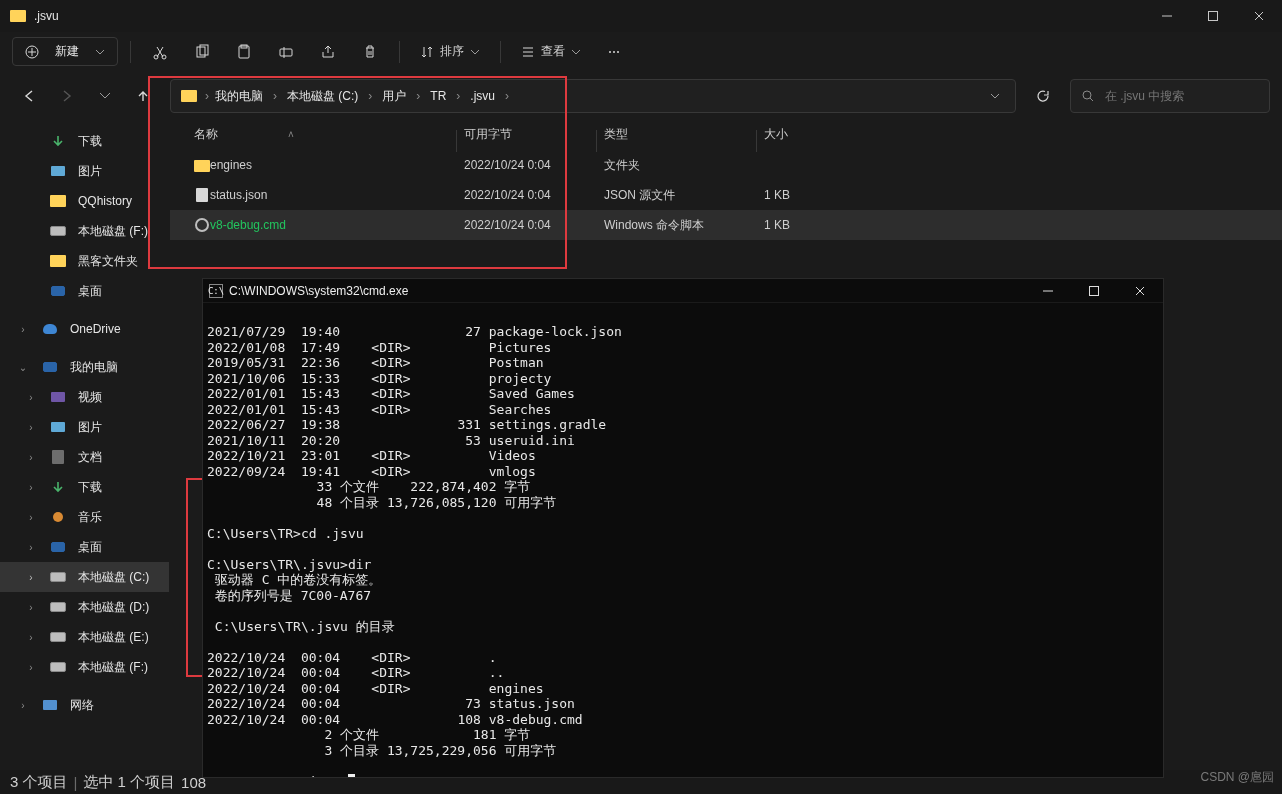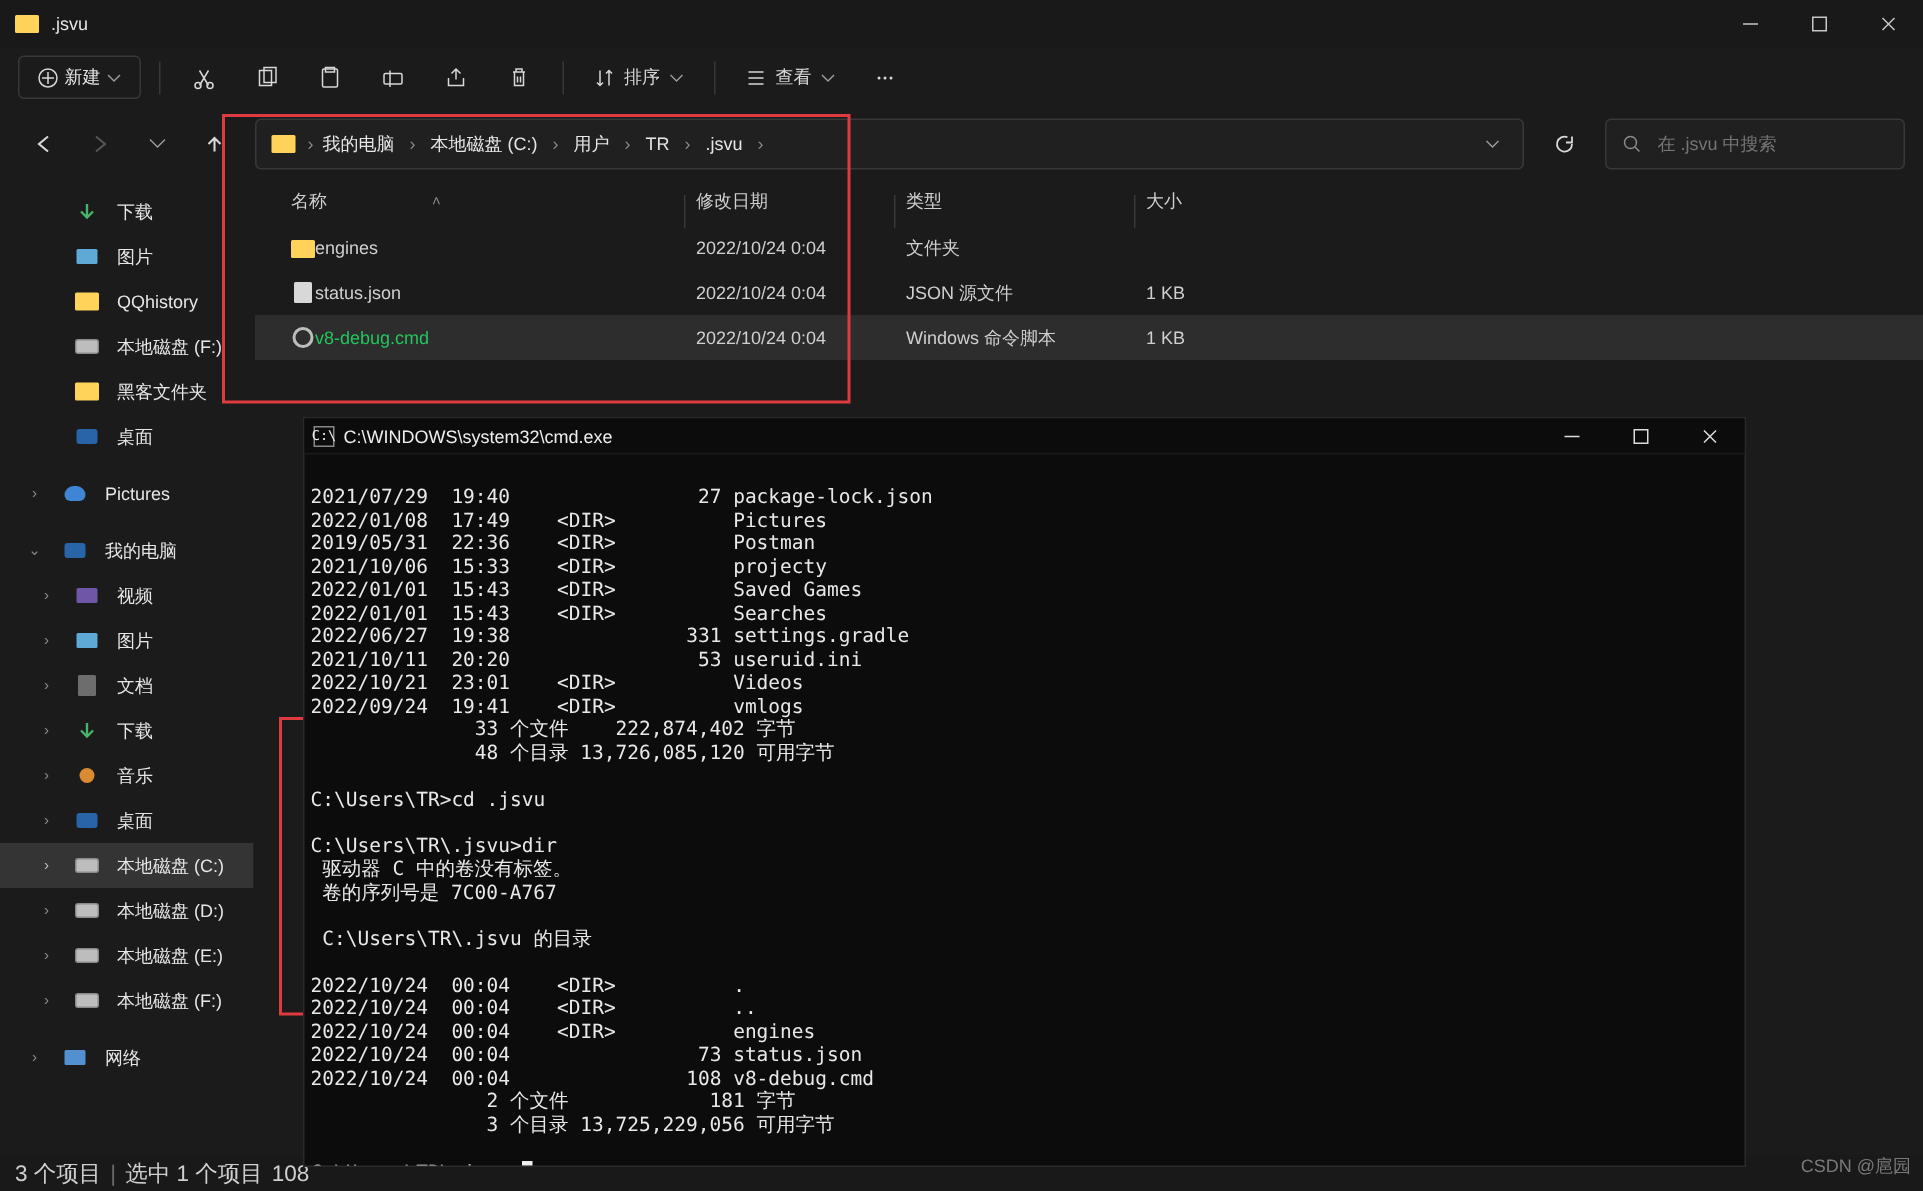--- a/index.html
+++ b/index.html
@@ -26,21 +26,21 @@
   .titlebar{height:32px;display:flex;align-items:center;justify-content:space-between;background:var(--bg2);color:var(--fg)}
   .tb-left{display:flex;align-items:center;gap:8px;padding-left:10px}
   .tb-icon{width:16px;height:12px;background:var(--yellow);border-radius:1px}
   .tb-title{font-size:12px}
   .tb-right{display:flex}
   .tb-btn{width:46px;height:32px;display:flex;align-items:center;justify-content:center;color:#c7c7c7}
   .tb-btn svg{display:block}
 
   
   .toolbar{height:40px;display:flex;align-items:center;padding:0 12px;gap:8px;background:var(--bg);border-bottom:1px solid transparent}
-  .pill{display:flex;align-items:center;gap:4px;padding:5px 12px;border:1px solid var(--line);border-radius:4px;color:var(--fg)}
+  .pill{display:flex;align-items:center;gap:16px;padding:5px 12px;border:1px solid var(--line);border-radius:4px;color:var(--fg)}
   .pill-icon{display:flex;align-items:center;justify-content:center}
   .tbtn{width:34px;height:32px;display:flex;align-items:center;justify-content:center;border-radius:4px;color:#d8d8d8}
   .sep{width:1px;height:22px;background:var(--line);margin:0 4px}
   .sortbtn,.viewbtn{display:flex;align-items:center;gap:6px;padding:5px 8px;border-radius:4px;color:#d8d8d8}
 
   
   .addrrow{height:48px;display:flex;align-items:center;padding:6px 12px;gap:10px;background:var(--bg)}
   .navbtns{display:flex;gap:4px}
   .navbtn{width:34px;height:34px;display:flex;align-items:center;justify-content:center;border-radius:4px;color:#d8d8d8}
   .navbtn.dim{color:#555}
@@ -335,21 +335,21 @@
             <span class="ic-monitor"></span>
           </span>
           <span>桌面</span>
         </div>
         <div style="height: 8px;"></div>
         <div class="side-item">
           <span class="exp">›</span>
           <span class="side-ic">
             <span class="ic-cloud"></span>
           </span>
-          <span>Pictures</span>
+          <span>OneDrive</span>
         </div>
         <div style="height: 8px;"></div>
         <div class="side-item">
           <span class="exp">⌄</span>
           <span class="side-ic">
             <span class="ic-monitor"></span>
           </span>
           <span>我的电脑</span>
         </div>
         <div class="side-item l1">
@@ -433,21 +433,21 @@
           <span>网络</span>
         </div>
       </div>
     <div class="main">
       <div class="cols">
         <div class="ch">
             <span>名称</span>
             <span class="csort" style="margin-left:64px;">˄</span>
           </div>
         <div class="ch">
-            <span>修改日期</span>
+            <span>可用字节</span>
           </div>
         <div class="ch">
             <span>类型</span>
           </div>
         <div class="ch">
             <span>大小</span>
           </div>
       </div>
       <div id="rows">
           <div class="row">

